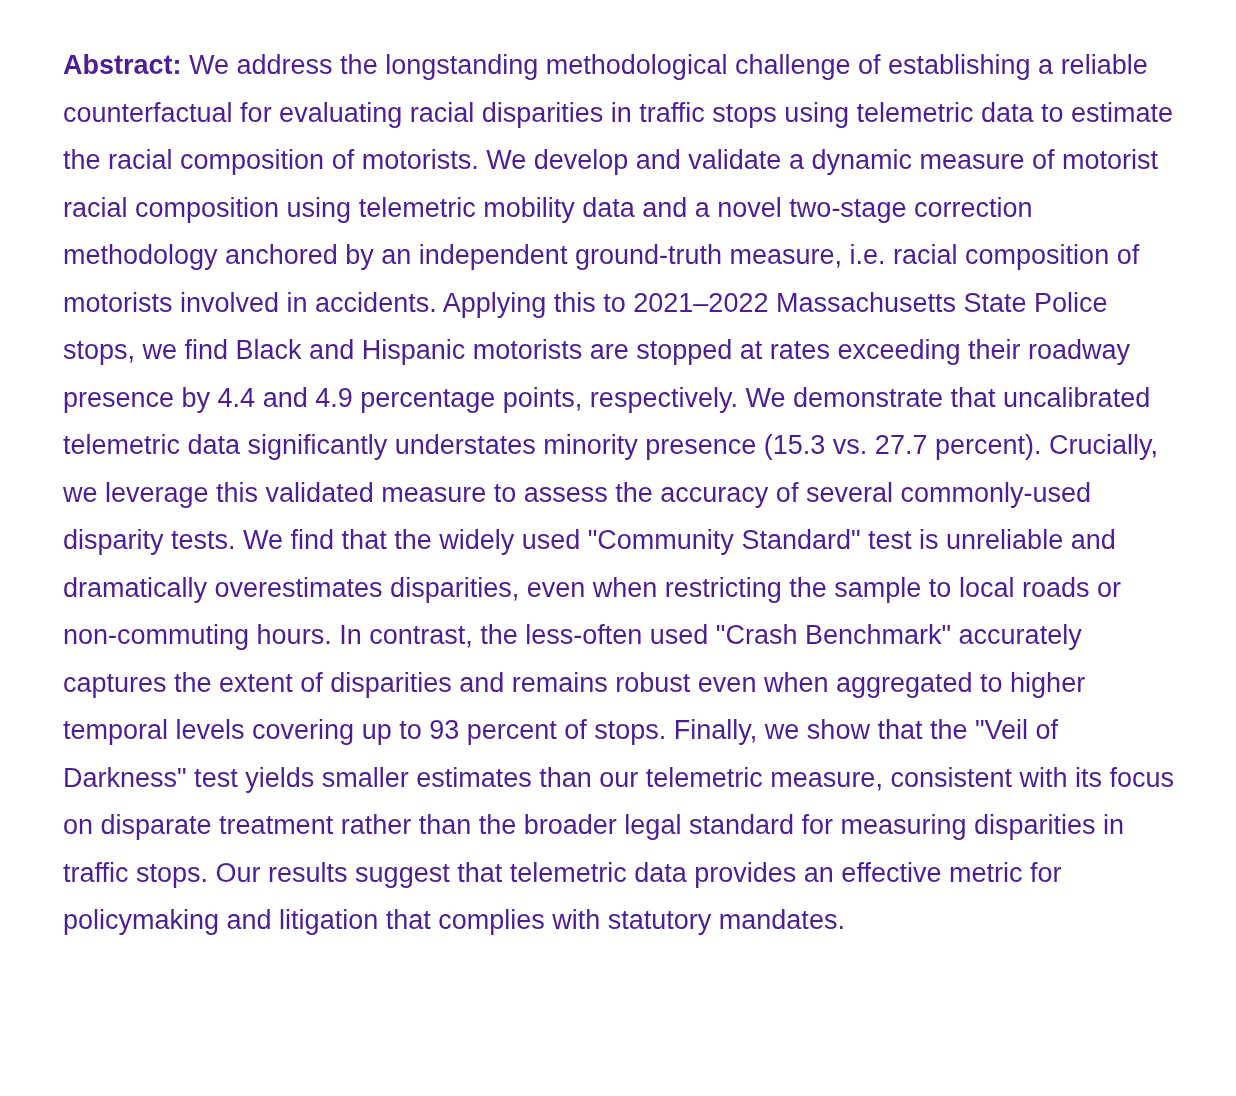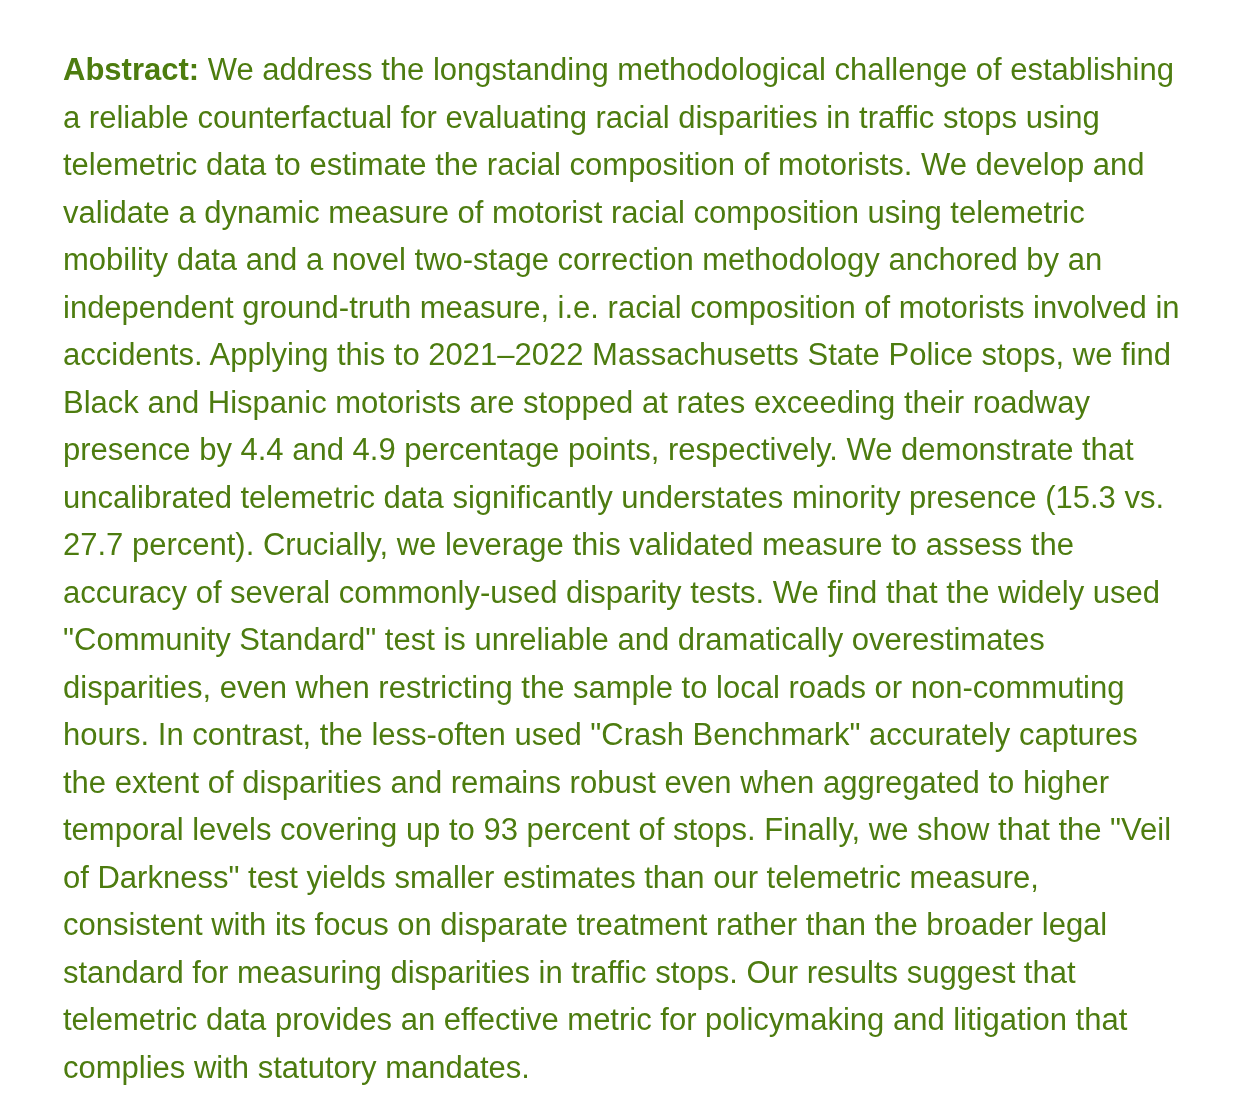--- a/index.html
+++ b/index.html
@@ -12,23 +12,23 @@
     width: 1236px;
     height: 1096px;
     background: #ffffff;
     overflow: hidden;
   }
   .abstract {
     box-sizing: border-box;
     width: 1180px;
     padding: 15px 0 0 63px;
     font-family: "Liberation Sans", sans-serif;
-    font-size: 31px;
+    font-size: 27px;
     line-height: 47.5px;
-    color: #4d7c0f;
+    color: #4c1d95;
     text-align: left;
     letter-spacing: 0;
   }
   .abstract-label {
     font-weight: 700;
   }
 </style>
 </head>
 <body>
 

